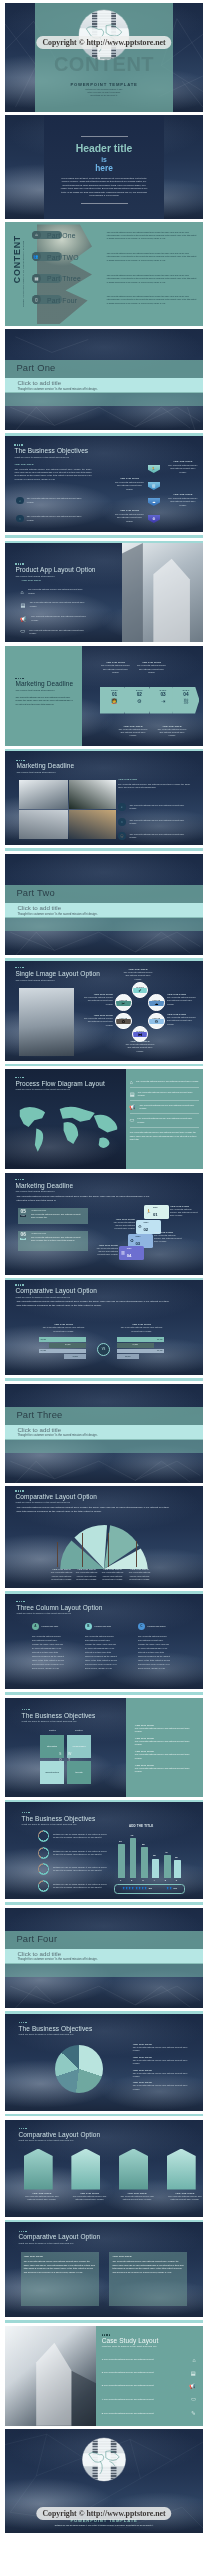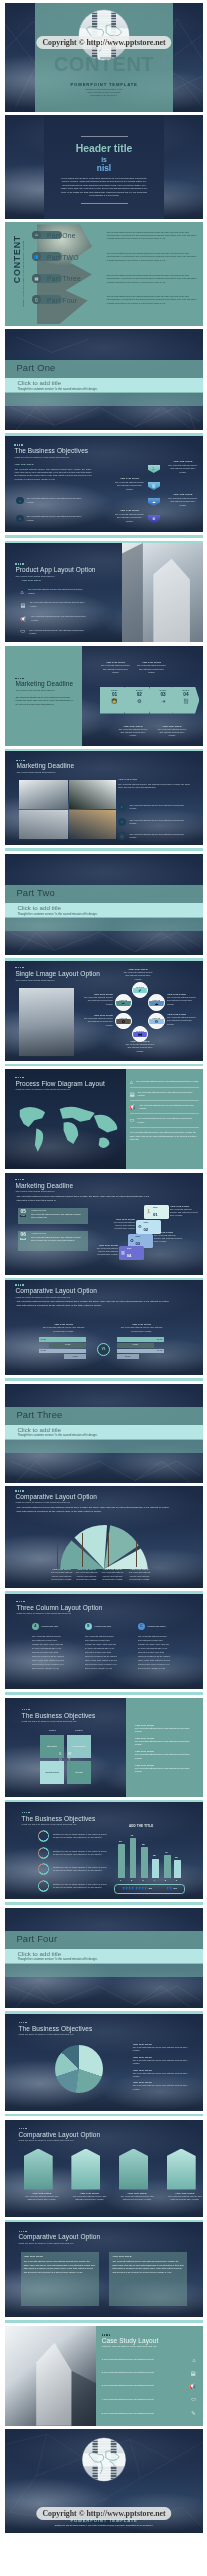--- a/index.html
+++ b/index.html
@@ -125,21 +125,21 @@
 Everything we do will affect it.</div>
     <div class="wm" style="top:33px">Copyright © http://www.pptstore.net</div>
   </div>
 
   <div class="slide" style="height:104px">
     <div class="bg-sky"></div>
     <div class="bt-panel">
       <div class="bt-rule" style="margin-top:21px"></div>
       <div class="bt1" style="margin-top:7.3px">Header title</div>
       <div class="bt2" style="margin-top:1px">is</div>
-      <div class="bt3" style="margin-top:0.5px">nisl</div>
+      <div class="bt3" style="margin-top:0.5px">here</div>
       <div class="bt-body">Lorem ipsum dolor sit amet, consectetur adipiscing elit. Proin condimentum velit in tortor posuere posuere. Class aptent taciti sociosqu ad litora torquent per conubia nostra, per inceptos himenaeos. Nunc bibendum scelerisque turpis. Proin vel semper augue; non ornare tellus. Nam non elementum lectus. Sed in nulla aliquam ultricies malesuada id nec tortor. In ac massa dui. Duis quis massa justo. Phasellus rhoncus nisl leo, sed accumsan lorem aliquam a. Lorem ipsum</div>
       <div class="bt-rule" style="margin-top:5.2px"></div>
     </div>
   </div>
 
   <div class="slide" style="height:104px">
     <div class="bg-teal"></div>
     <div class="cloudblob"></div>
     <div class="content-vert">CONTENT</div>
     <div class="content-vert2">Thought for customer service "is the sacred mission of hi design.</div>

